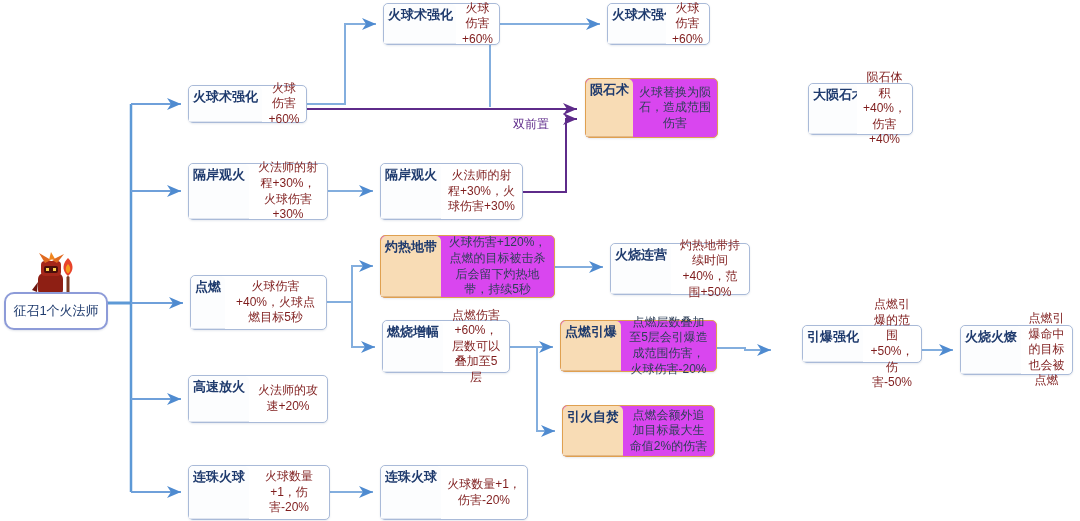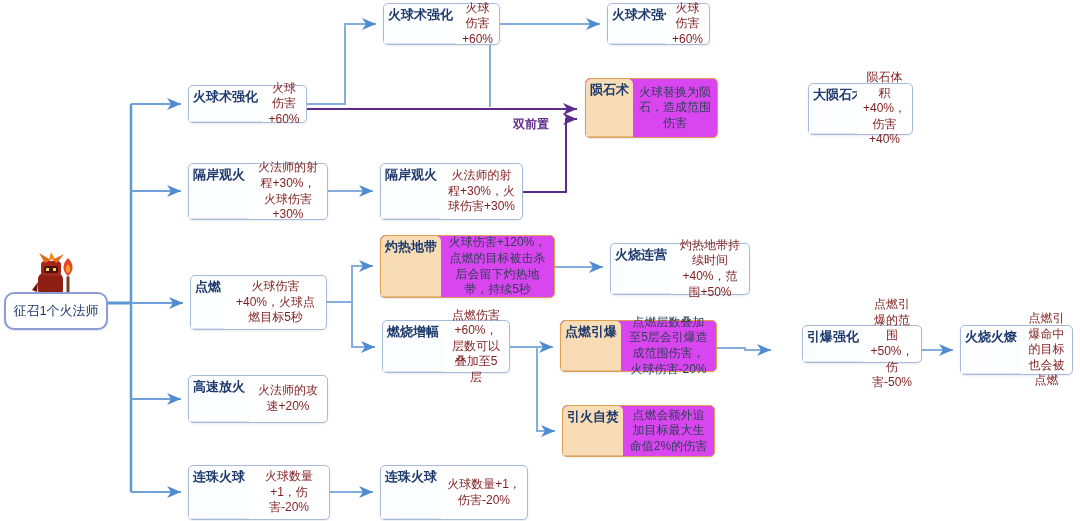--- a/index.html
+++ b/index.html
@@ -27,21 +27,21 @@
   .node.orange .node-desc{color:#2e3f58;}
   #root-label{
     position:absolute;left:4px;top:292px;width:100px;height:34px;
     border:2px solid #8d9bd8;border-radius:10px;background:#fff;
     display:flex;align-items:center;justify-content:center;
     font-weight:normal;font-size:13px;color:#1e3a6d;cursor:pointer;
     box-shadow:0 1px 2px rgba(60,80,120,.15);
   }
   #sprite{position:absolute;left:24px;top:252px;width:60px;height:56px;}
   #dual-label{
-    position:absolute;left:513px;top:116px;font-size:12px;font-weight:bold;color:#5e2b8a;
+    position:absolute;left:513px;top:116px;font-size:12px;font-weight:normal;color:#5e2b8a;
   }
 </style>
 </head>
 <body>
 
 <div id="canvas">
 
   <svg id="edges" viewBox="0 0 1080 521">
     <defs>
       <marker id="arrB" viewBox="0 0 8 8" markerWidth="8" markerHeight="8" refX="7" refY="4" orient="auto">

